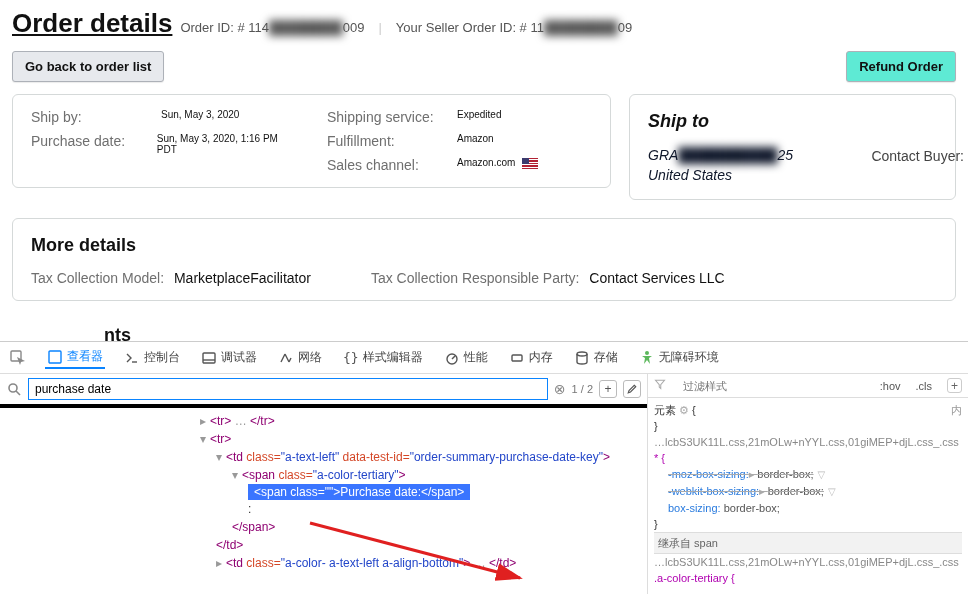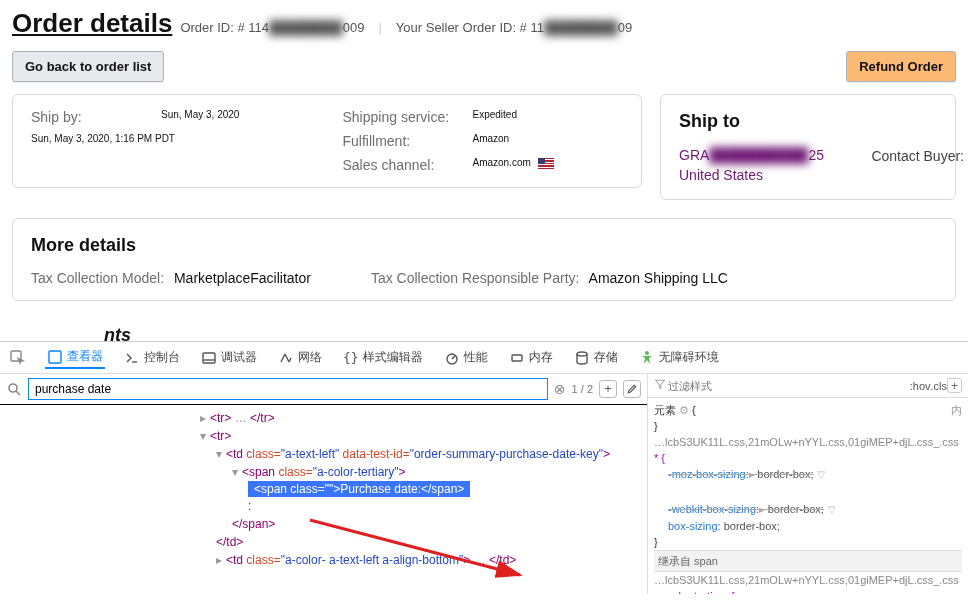--- a/index.html
+++ b/index.html
@@ -6,61 +6,61 @@
   body { margin: 0; background: #fff; color: #111; width: 968px; }
   .header { padding: 8px 12px 6px 12px; display: flex; align-items: baseline; gap: 8px; }
   .header h1 { font-size: 26px; font-weight: 600; margin: 0; text-decoration: underline; }
   .header .sub { font-size: 13px; color: #555; }
   .header .divider { color: #ccc; padding: 0 6px; }
   .blur { filter: blur(4px); display: inline-block; }
   .toolbar-row { display: flex; justify-content: space-between; padding: 6px 12px 12px 12px; }
   .btn { background: #e7e9ed; border: 1px solid #adb1b8; border-radius: 3px;
          padding: 7px 12px; font-size: 13px; font-weight: 600; color: #111;
          box-shadow: 0 1px 1px rgba(0,0,0,.08); cursor: pointer; }
-  .btn.light { background: #fdba74; }
+  .btn.light { background: #5eead4; }
   .panels { display: flex; gap: 18px; padding: 0 12px; }
   .card { border: 1px solid #d5d9d9; border-radius: 6px; padding: 14px 18px;
           margin-bottom: 18px; }
   .card h2 { font-size: 18px; font-weight: 700; margin: 2px 0 14px 0; }
   .left-col { flex: 1; }
-  .right-col { width: 296px; }
+  .right-col { width: 327px; font-style: italic; }
   .summary-grid { display: grid; grid-template-columns: 1fr 1fr; gap: 10px 31px; }
   .kvrow { display: flex; }
   .kvrow .label { color: #6f6f6f; font-size: 14px; width: 130px; }
   .kvrow .val { font-size: 10px; }
   .flag { display: inline-block; width: 16px; height: 11px;
           background: linear-gradient(to bottom,
             #b22234 0 7.7%, #fff 7.7% 15.4%, #b22234 15.4% 23.1%,
             #fff 23.1% 30.8%, #b22234 30.8% 38.5%, #fff 38.5% 46.2%,
             #b22234 46.2% 53.8%, #fff 53.8% 61.5%, #b22234 61.5% 69.2%,
             #fff 69.2% 76.9%, #b22234 76.9% 84.6%, #fff 84.6% 92.3%,
             #b22234 92.3% 100%);
           position: relative; margin-left: 4px; vertical-align: middle; }
   .flag::before { content: ""; position: absolute; left: 0; top: 0;
           width: 7px; height: 6px; background: #3c3b6e; }
   .more-line { display: flex; gap: 60px; font-size: 14px; }
   .more-line .label { color: #6f6f6f; margin-right: 6px; }
   .more-line .val { color: #111; }
-  .ship-card .addr { font-size: 14px; color: #701a75; line-height: 1.4; }
+  .ship-card .addr { font-size: 14px; color: #0f172a; line-height: 1.4; }
   .contact-buyer { position: absolute; right: 4px; top: 148px; font-size: 14px; color: #444; }
   .section-cut { padding: 0 12px; }
-  .cut-heading { font-size: 18px; font-weight: 700; margin: 0; padding-top: 6px; font-style: italic; }
+  .cut-heading { font-size: 18px; font-weight: 700; margin: 0; padding-top: 6px; }
 
   
   .devtools { border-top: 1px solid #ccc; font-family: "Segoe UI", Arial, sans-serif;
               font-size: 12px; color: #333; }
   .dt-tabs { display: flex; align-items: center; gap: 17px; padding: 4px 8px;
              border-bottom: 1px solid #ddd; }
   .dt-tabs .tab { display: flex; align-items: center; gap: 4px; cursor: pointer;
                   padding: 2px 2px; color: #444; }
   .dt-tabs .tab.active { color: #0a84ff; border-bottom: 2px solid #0a84ff; }
   .dt-body { display: flex; height: 220px; }
   .dt-left { flex: 1; display: flex; flex-direction: column; border-right: 1px solid #ddd; }
   .dt-search { display: flex; align-items: center; padding: 4px 6px; gap: 6px;
-               border-bottom: 1px solid #000000; }
+               border-bottom: 4px solid #000000; }
   .dt-search input { flex: 1; border: 1px solid #0a84ff; padding: 3px 6px;
                      font-size: 12px; outline: none; }
   .dt-search .count { color: #777; font-size: 11px; }
   .dt-search .round { width:18px;height:18px;border:1px solid #bbb;border-radius:3px;
                       display:flex;align-items:center;justify-content:center;
                       font-size:12px;color:#555;cursor:pointer; }
   .dom-tree { flex: 1; overflow: auto; font-family: Menlo, Consolas, monospace;
               font-size: 12px; padding: 4px 0 4px 0; white-space: nowrap; position: relative; }
   .dom-tree .row { padding-left: 200px; line-height: 18px; }
   .dom-tree .ind1 { padding-left: 216px; }
@@ -70,21 +70,21 @@
   .attr-name { color: #d44727; }
   .attr-val { color: #2346c9; }
   .tri { color: #999; display: inline-block; width: 10px; }
   .sel-row { background: #3a75ff; color: #fff; margin-left: 248px;
              padding: 1px 6px; display: inline-block; }
   .sel-row .tag, .sel-row .attr-name, .sel-row .attr-val { color: #fff; }
   .dots { color: #999; }
   .arrow-svg { position: absolute; left: 300px; top: 110px; pointer-events: none; }
   .dt-right { width: 320px; display: flex; flex-direction: column; }
   .dt-filter { display: flex; align-items: center; padding: 4px 6px;
-               border-bottom: 1px solid #ddd; gap: 0; }
+               border-bottom: 1px solid #ddd; gap: 15px; }
   .dt-filter input { flex: 1; border: none; font-size: 11px; outline: none; color: #888; }
   .dt-filter .opt { font-size: 11px; color: #555; cursor: pointer; }
   .dt-styles { flex:1; overflow: auto; font-family: Menlo, Consolas, monospace;
                font-size: 11px; padding: 4px 6px; line-height: 16px; }
   .dt-styles .sel { color: #b000b0; }
   .dt-styles .propn { color: #2a7bde; }
   .dt-styles .val2 { color: #555; }
   .strike { text-decoration: line-through; color: #aaa; }
   .funnel { font-size: 10px; color: #bbb; margin-left: 4px; }
   .inherit-hdr { background:#f2f2f2;border-top:1px solid #ddd;border-bottom:1px solid #ddd;
@@ -118,20 +118,21 @@
 <div class="panels">
   <div class="left-col">
     <div class="card">
       <div class="summary-grid">
         <div>
           <div class="kvrow">
             <div class="label">Ship by:</div>
             <div class="val em">Sun, May 3, 2020</div>
           </div>
           <div class="kvrow" style="margin-top:8px;">
+            <div class="label">Purchase date:</div>
             <div class="val">Sun, May 3, 2020, 1:16 PM PDT</div>
           </div>
         </div>
         <div>
           <div class="kvrow">
             <div class="label">Shipping service:</div>
             <div class="val em">Expedited</div>
           </div>
           <div class="kvrow" style="margin-top:8px;">
             <div class="label">Fulfillment:</div>
@@ -165,21 +166,21 @@
 <div style="padding:0 12px;">
   <div class="card">
     <h2>More details</h2>
     <div class="more-line">
       <div>
         <span class="label">Tax Collection Model:</span>
         <span class="val">MarketplaceFacilitator</span>
       </div>
       <div>
         <span class="label">Tax Collection Responsible Party:</span>
-        <span class="val">Amazon Shipping LLC</span>
+        <span class="val">Contact Services LLC</span>
       </div>
     </div>
   </div>
 </div>
 
 <div class="section-cut" style="position:relative; height:22px;">
 
   <div class="cut-heading" style="padding-left:92px;">nts</div>
 </div>
 
@@ -302,21 +303,21 @@
         <span class="opt">:hov</span>
         <span class="opt">.cls</span>
         <span class="plus-circle">+</span>
       </div>
       <div class="dt-styles">
         <div><span>元素</span> <span class="gear">⚙</span> {<span style="float:right" class="inline-badge">内</span></div>
         <div>}</div>
         <div style="color:#888">…lcbS3UK11L.css,21mOLw+nYYL.css,01giMEP+djL.css_.css</div>
         <div class="sel">* {</div>
         <div style="padding-left:14px;"><span class="strike"><span class="propn">-moz-box-sizing:</span>▸ <span class="val2">border-box;</span></span><span class="funnel">▽</span></div>
-        <div style="padding-left:14px;margin-top:18px;"><span class="strike"><span class="propn">-webkit-box-sizing:</span>▸ <span class="val2">border-box;</span></span><span class="funnel">▽</span></div>
+        <div style="padding-left:14px;"><span class="strike"><span class="propn">-webkit-box-sizing:</span>▸ <span class="val2">border-box;</span></span><span class="funnel">▽</span></div>
         <div style="padding-left:14px;"><span class="propn">box-sizing:</span> <span class="val2">border-box;</span></div>
         <div>}</div>
         <div class="inherit-hdr">继承自 span</div>
         <div style="color:#888">…lcbS3UK11L.css,21mOLw+nYYL.css,01giMEP+djL.css_.css</div>
         <div class="sel">.a-color-tertiary {</div>
 
       </div>
     </div>
   </div>
 

